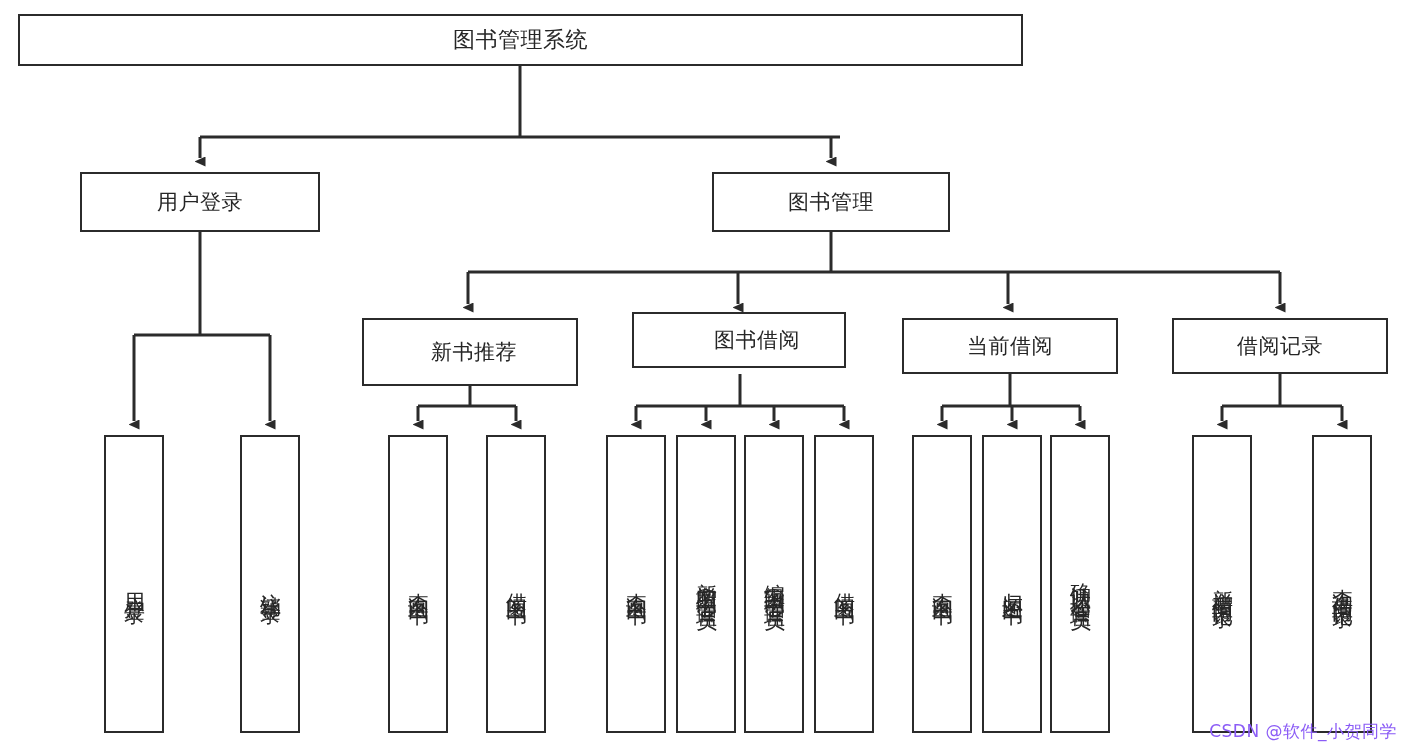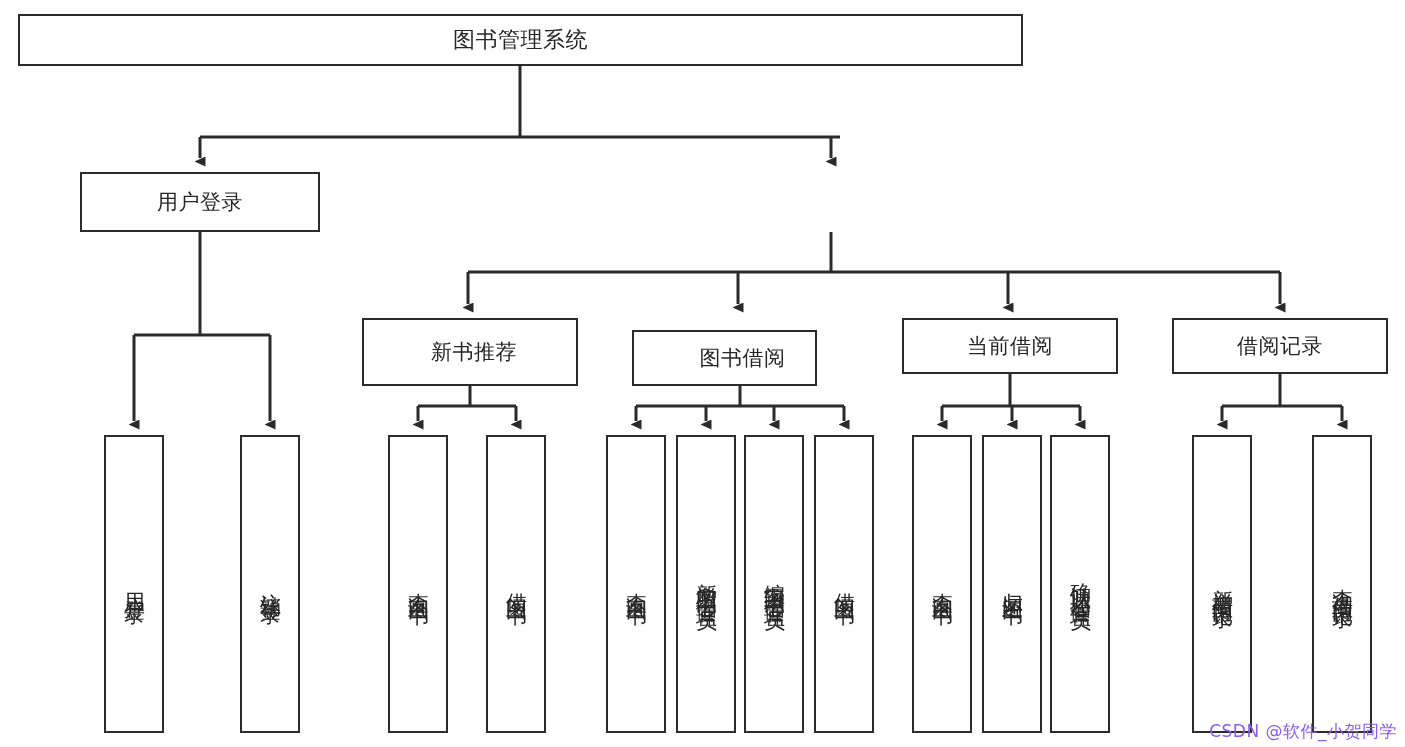--- a/index.html
+++ b/index.html
@@ -122,25 +122,28 @@
     </g>
   </svg>
 
   <div class="node horiz root" style="left:18px; top:14px; width:1005px; height:52px;">
     <span>图书管理系统</span>
   </div>
 
   <div class="node horiz" style="left:80px; top:172px; width:240px; height:60px;">
     <span>用户登录</span>
   </div>
+  <div class="node horiz" style="left:712px; top:172px; width:238px; height:60px;">
+    <span>图书管理</span>
+  </div>
 
   <div class="node horiz" style="left:362px; top:318px; width:216px; height:68px;padding-left:8px;">
     <span>新书推荐</span>
   </div>
-  <div class="node horiz" style="left:632px; top:330px; width:185px; height:56px;padding-left:36px;">
+  <div class="node horiz" style="left:632px; top:312px; width:214px; height:56px;padding-left:36px;">
     <span>图书借阅</span>
   </div>
   <div class="node horiz" style="left:1172px; top:318px; width:216px; height:56px;">
     <span>借阅记录</span>
   </div>
   <div class="node horiz" style="left:902px; top:318px; width:216px; height:56px;">
     <span>当前借阅</span>
   </div>
 
   <div class="node vert" style="left:104px; top:435px; width:60px; height:298px;">

